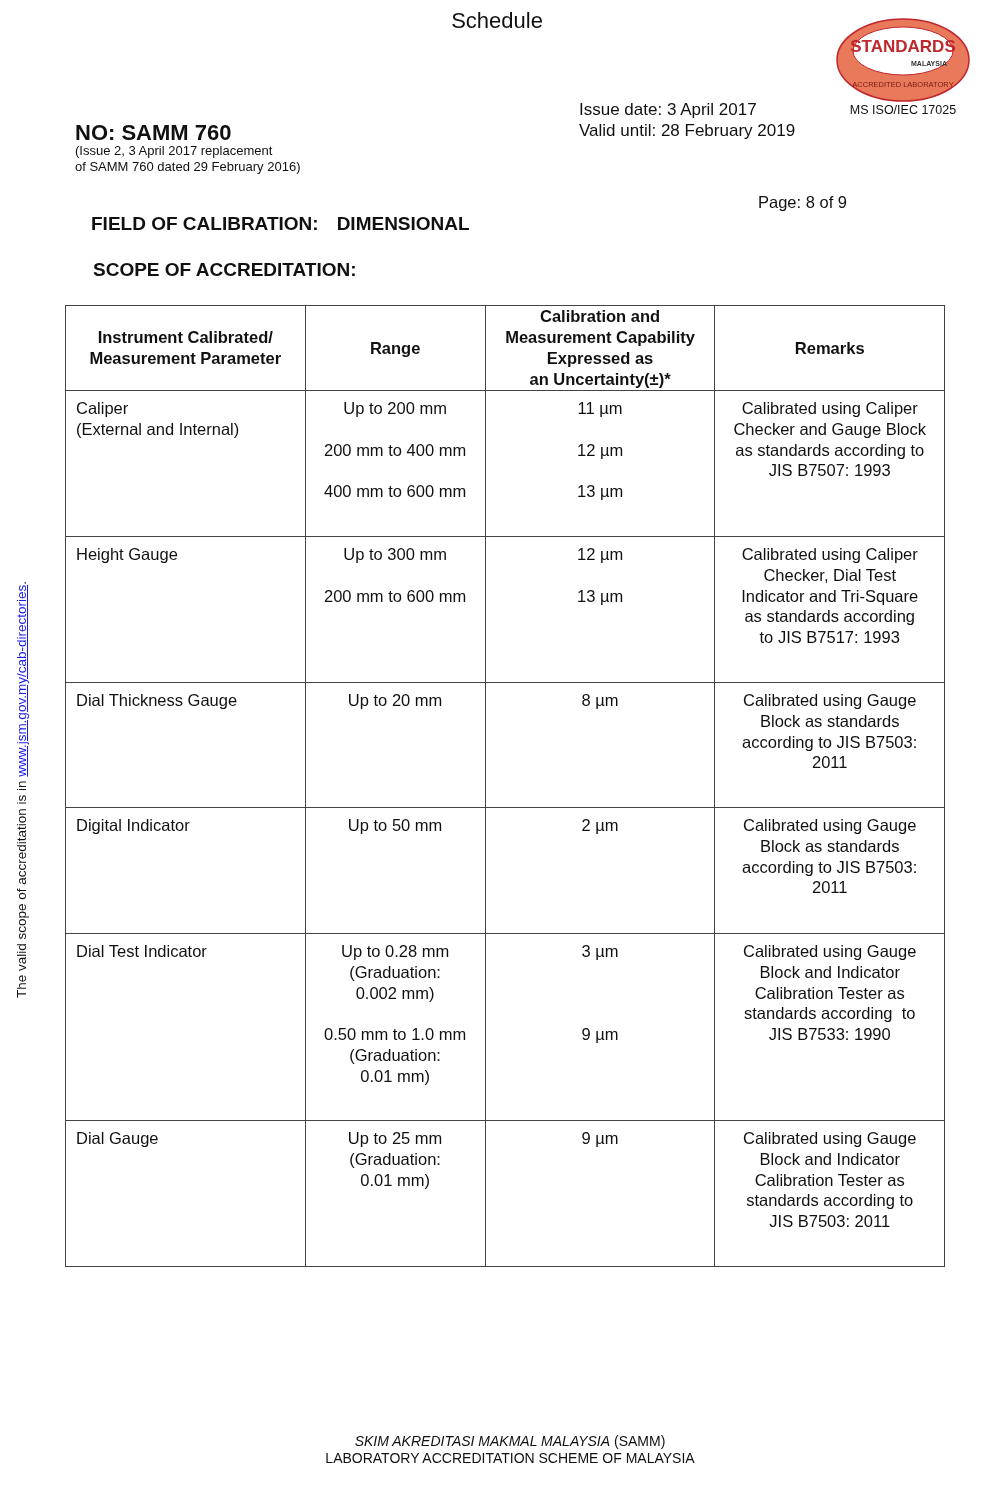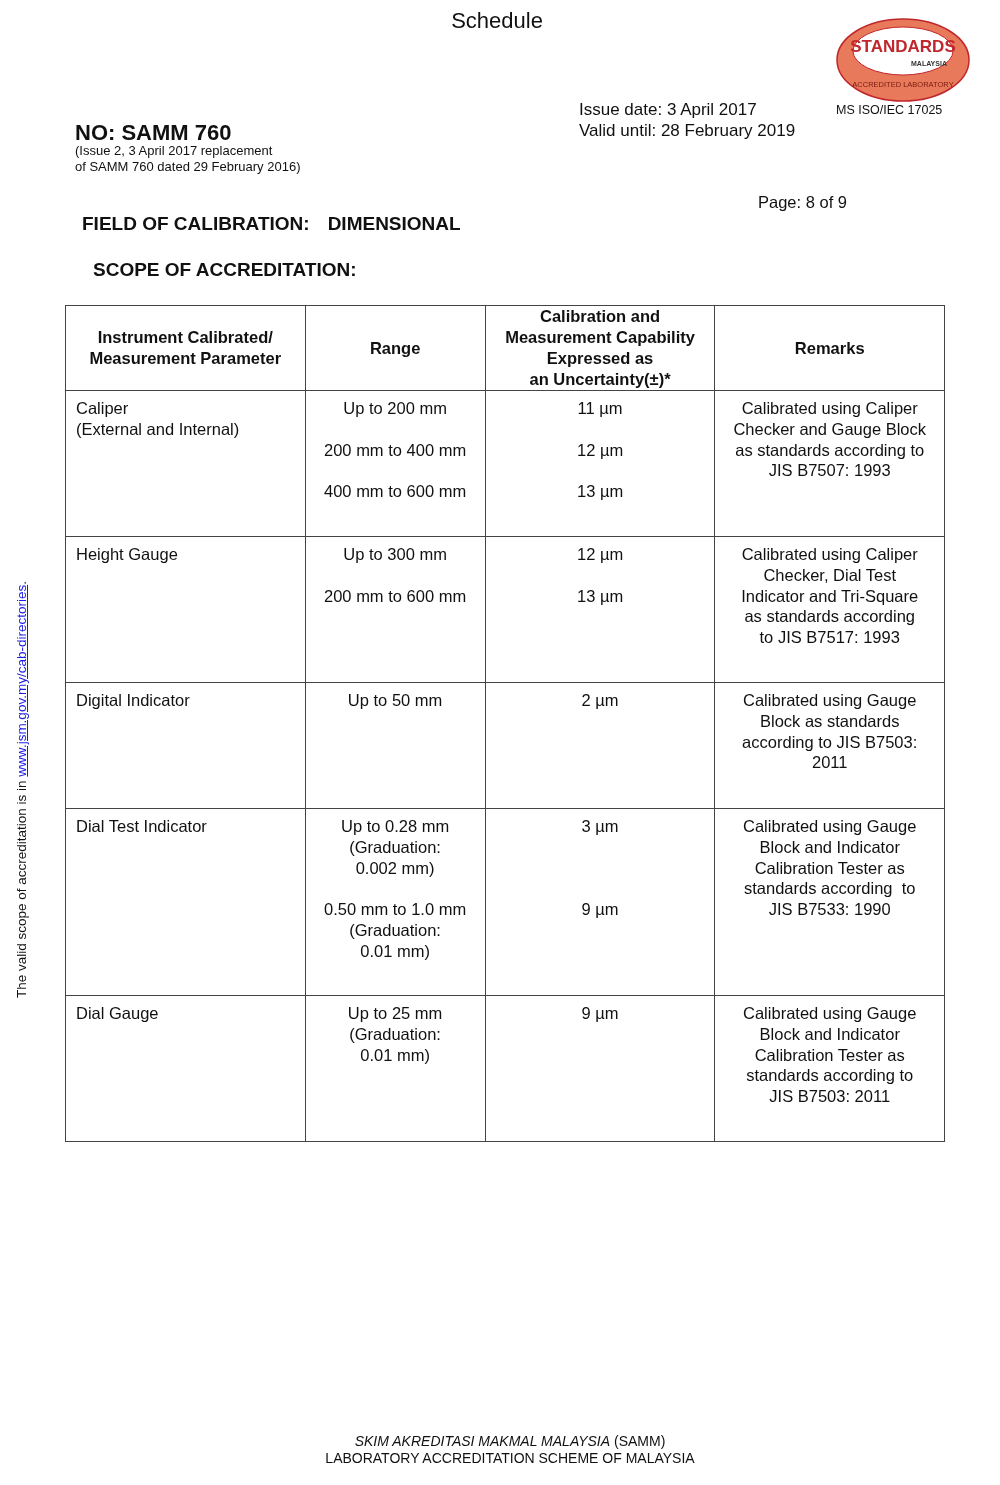--- a/index.html
+++ b/index.html
@@ -2,21 +2,21 @@
 <html><head>
 <meta charset="utf-8">
 <style>
   html, body { margin: 0; padding: 0; background: #ffffff; }
   body { width: 1000px; height: 1485px; position: relative; overflow: hidden;
          font-family: "Liberation Sans", sans-serif; color: #111; }
   .abs { position: absolute; }
   .title { left: 0; width: 994px; top: 8px; text-align: center; font-size: 22px; }
   .issue { left: 579px; top: 60px; font-size: 17px; font-weight: normal; line-height: 21px; margin-top: 39px; }
   .logo { left: 836px; top: 18px; width: 134px; height: 62px; }
-  .logo-caption { left: 836px; top: 103px; width: 134px; font-size: 12.5px; }
+  .logo-caption { left: 836px; top: 103px; width: 134px; text-align: center; font-size: 12.5px; }
   .docno { left: 75px; top: 120px; font-size: 22px; font-weight: bold; }
   .docsub { left: 75px; top: 143px; font-size: 13px; line-height: 16px; }
   .page { left: 758px; top: 193px; font-size: 16.5px; }
   .field { left: 75px; top: 213px; font-size: 19px; font-weight: bold; }
   .field span { margin-left: 18px; }
   .scope { left: 75px; top: 259px; font-size: 19px; font-weight: bold; margin-left: 18px; }
   .sidenote { left: 14px; top: 998px; transform-origin: 0 0; transform: rotate(-90deg);
               font-size: 13.5px; white-space: nowrap; }
   .sidenote a { color: #1a1ae6; text-decoration: underline; }
   table.scope-table { position: absolute; left: 65px; top: 305px; width: 880px;
@@ -56,21 +56,21 @@
 
 <div class="abs docno">NO: SAMM 760</div>
 <div class="abs docsub">
   <div>(Issue 2, 3 April 2017 replacement</div>
   <div>of SAMM 760 dated 29 February 2016)</div>
 </div>
 
 <div class="abs page">Page: 8 of 9</div>
 
 <div class="abs field">
-  <span style="margin-left:7px">FIELD OF CALIBRATION:</span><span>DIMENSIONAL</span>
+  <span style="margin-left:16px">FIELD OF CALIBRATION:</span><span>DIMENSIONAL</span>
 </div>
 
 <div class="abs scope">SCOPE OF ACCREDITATION:</div>
 
 <div class="abs sidenote">
   <span>The valid scope of accreditation is in </span><a>www.jsm.gov.my/cab-directories</a><span>.</span>
 </div>
 
 <table class="scope-table">
   <thead>
@@ -138,20 +138,37 @@
       </td>
       <td class="c-rem">
         <div>Calibrated using Caliper</div>
         <div>Checker, Dial Test</div>
         <div>Indicator and Tri-Square</div>
         <div>as standards according</div>
         <div>to JIS B7517: 1993</div>
       </td>
     </tr>
 
+    <tr style="height:125px">
+      <td class="c-inst">
+        <div>Dial Thickness Gauge</div>
+      </td>
+      <td class="c-range">
+        <div>Up to 20 mm</div>
+      </td>
+      <td class="c-cmc">
+        <div>8 µm</div>
+      </td>
+      <td class="c-rem">
+        <div>Calibrated using Gauge</div>
+        <div>Block as standards</div>
+        <div>according to JIS B7503:</div>
+        <div>2011</div>
+      </td>
+    </tr>
 
     <tr style="height:126px">
       <td class="c-inst">
         <div>Digital Indicator</div>
       </td>
       <td class="c-range">
         <div>Up to 50 mm</div>
       </td>
       <td class="c-cmc">
         <div>2 µm</div>

